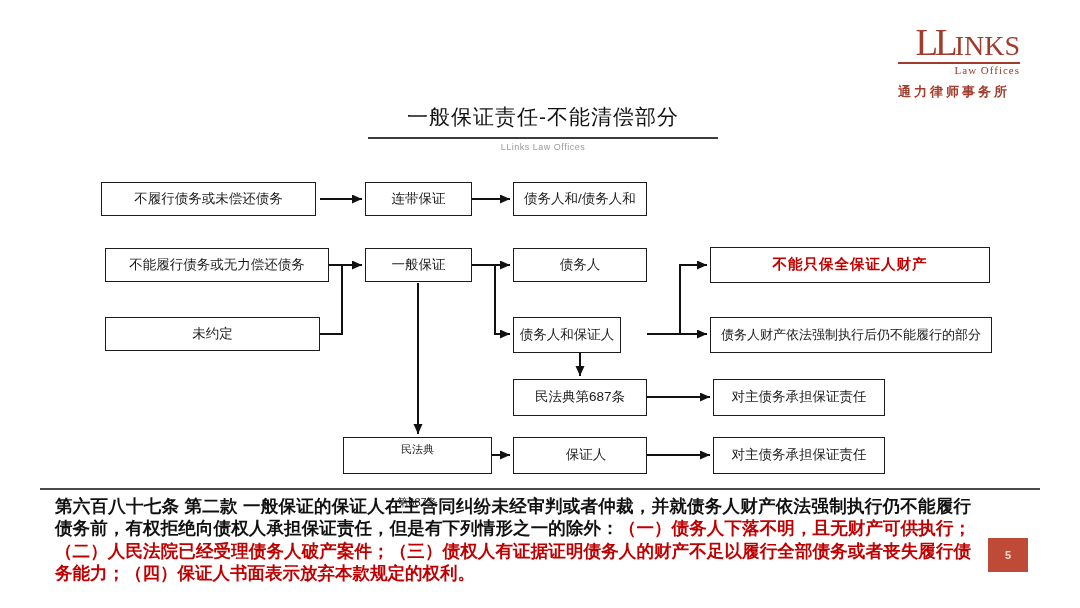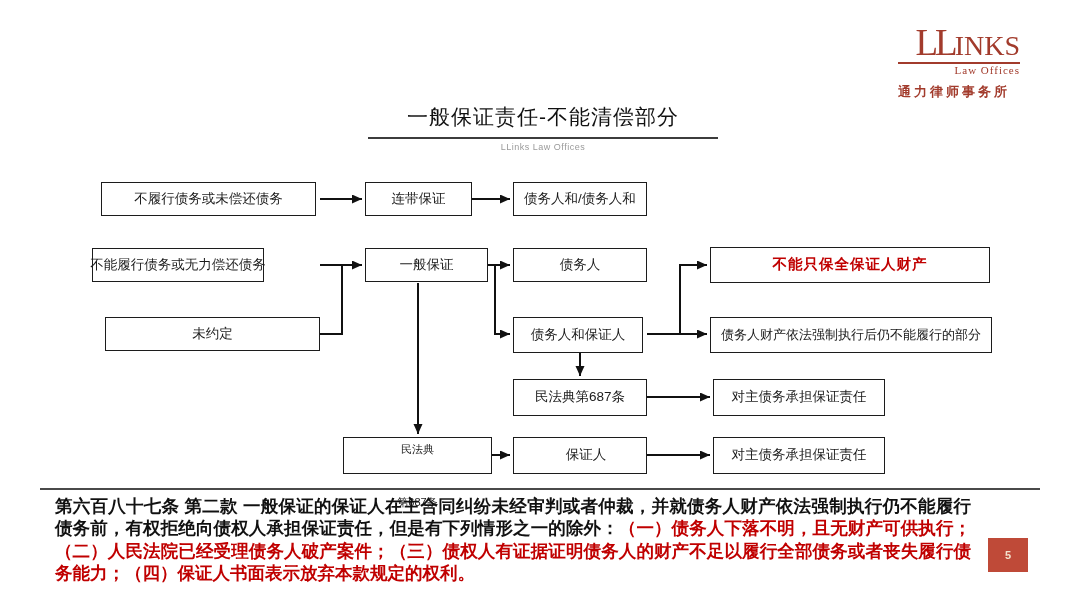--- a/index.html
+++ b/index.html
@@ -79,27 +79,27 @@
       <path d="M647,397 H710" marker-end="url(#arrow)"></path>
       <path d="M492,455 H510" marker-end="url(#arrow)"></path>
       <path d="M647,455 H710" marker-end="url(#arrow)"></path>
     </g>
   </svg>
 
   <div class="node" style="left:101px;top:182px;width:215px;height:34px;">不履行债务或未偿还债务</div>
   <div class="node" style="left:365px;top:182px;width:107px;height:34px;">连带保证</div>
   <div class="node" style="left:513px;top:182px;width:134px;height:34px;">债务人和/债务人和</div>
 
-  <div class="node" style="left:92px;top:248px;width:172px;height:34px;">不能履行债务或无力偿还债务</div>
-  <div class="node" style="left:365px;top:248px;width:123px;height:34px;">一般保证</div>
+  <div class="node" style="left:105px;top:248px;width:224px;height:34px;">不能履行债务或无力偿还债务</div>
+  <div class="node" style="left:365px;top:248px;width:107px;height:34px;">一般保证</div>
   <div class="node" style="left:513px;top:248px;width:134px;height:34px;">债务人</div>
   <div class="node em" style="left:710px;top:247px;width:280px;height:36px;">不能只保全保证人财产</div>
 
   <div class="node" style="left:105px;top:317px;width:215px;height:34px;">未约定</div>
-  <div class="node" style="left:513px;top:317px;width:130px;height:36px;">债务人和保证人</div>
+  <div class="node" style="left:513px;top:317px;width:108px;height:36px;">债务人和保证人</div>
   <div class="node small" style="left:710px;top:317px;width:282px;height:36px;">债务人财产依法强制执行后仍不能履行的部分</div>
 
   <div class="node" style="left:513px;top:379px;width:134px;height:37px;">民法典第687条</div>
   <div class="node" style="left:713px;top:379px;width:172px;height:37px;">对主债务承担保证责任</div>
 
   <div class="node" style="left:343px;top:437px;width:149px;height:37px;">
     <div class="l2">民法典</div>
     <div class="l2">第687条</div>
   </div>
   <div class="node" style="left:513px;top:437px;width:134px;height:37px;padding-left:12px;">保证人</div>

